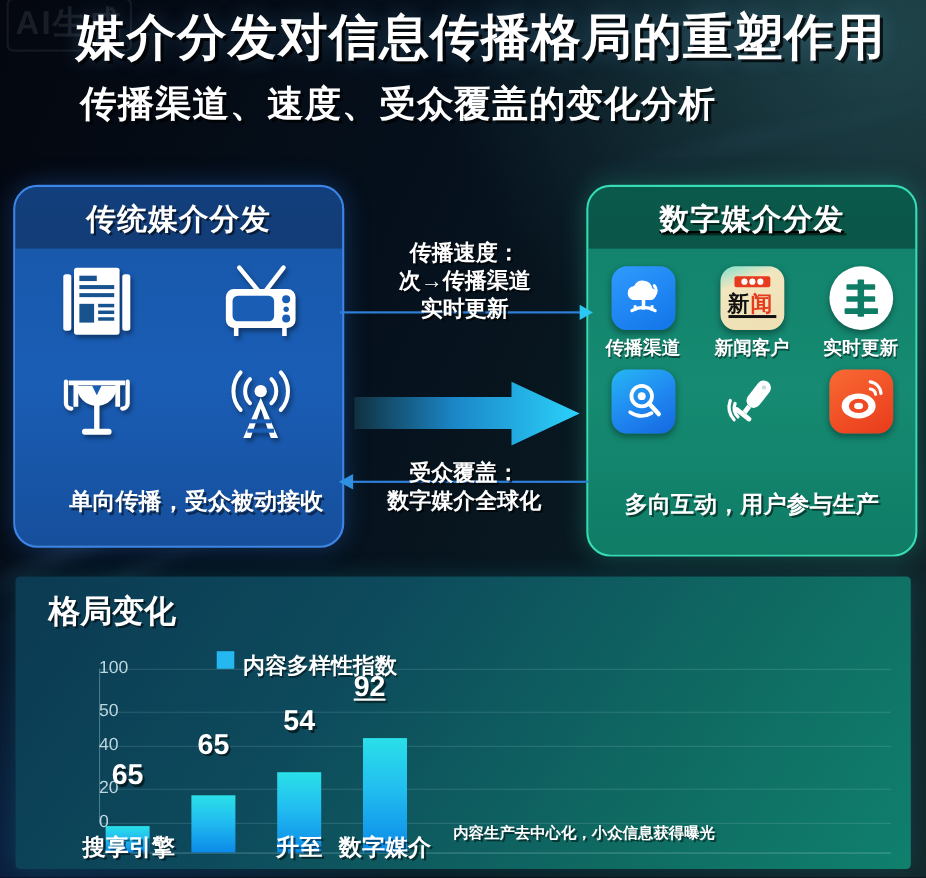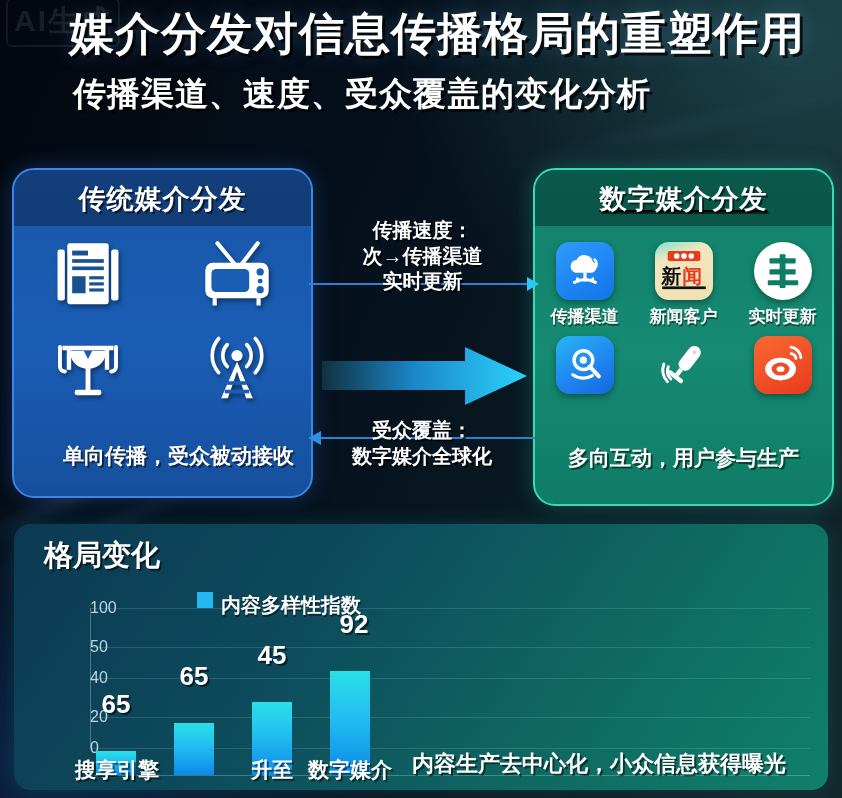--- a/index.html
+++ b/index.html
@@ -177,21 +177,21 @@
     position: absolute;
     width: 0; height: 0;
   }
   .big-arrow { position: absolute; left: 322px; top: 345px; width: 205px; height: 62px; }
 
   
   #panel-chart {
     position: absolute;
     left: 14px; top: 524px;
     width: 814px; height: 266px;
-    border-radius: 16px;
+    border-radius: 4px;
     background: linear-gradient(125deg, #0b3a52 0%, #0d4a5c 35%, #0f6b62 72%, #10806d 100%);
     box-shadow: 0 0 20px rgba(20,140,150,0.25);
     overflow: hidden;
   }
   #chart-title {
     position: absolute;
     left: 30px; top: 12px;
     font-size: 29px;
     font-weight: bold;
     color: #ffffff;
@@ -241,21 +241,21 @@
     transform: translateX(-50%);
     font-size: 21px;
     font-weight: bold;
     color: #ffffff;
     text-shadow: 2px 2px 0 rgba(0,0,0,0.5);
     white-space: nowrap;
   }
   #chart-caption {
     position: absolute;
     left: 398px; top: 225px;
-    font-size: 22px;
+    font-size: 14px;
     font-weight: bold;
     color: #ffffff;
     text-shadow: 2px 2px 0 rgba(0,0,0,0.5);
     white-space: nowrap;
   }
 </style>
 </head>
 <body>
 
 <div id="canvas">
@@ -466,23 +466,23 @@
         <div class="ytick" style="top: 70px; left: 10px;">40</div>
         <div class="gridline" style="top: 109px;"></div>
         <div class="ytick" style="top: 109px; left: 10px;">20</div>
         <div class="gridline" style="top: 140px;"></div>
         <div class="ytick" style="top: 140px; left: 10px;">0</div>
         <div class="bar" style="left: 16px; height: 24px;"></div>
         <div class="bar-value" style="left: 36px; top: 112px;">65</div>
         <div class="bar" style="left: 94px; height: 52px;"></div>
         <div class="bar-value" style="left: 114px; top: 84px;">65</div>
         <div class="bar" style="left: 172px; height: 73px;"></div>
-        <div class="bar-value" style="left: 192px; top: 63px;">45</div>
+        <div class="bar-value" style="left: 192px; top: 63px;">54</div>
         <div class="bar" style="left: 250px; height: 104px;"></div>
-        <div class="bar-value" style="left: 274px; top: 32px;">92</div>
+        <div class="bar-value" style="left: 256px; top: 32px; text-decoration: underline;">92</div>
         <div class="xlabel" style="left: 37px; top: 148px;">搜享引擎</div>
         <div class="xlabel" style="left: 192px; top: 148px;">升至</div>
         <div class="xlabel" style="left: 270px; top: 148px;">数字媒介</div>
       </div>
 
     <div id="chart-caption">内容生产去中心化，小众信息获得曝光</div>
   </div>
 
 </div>
 

